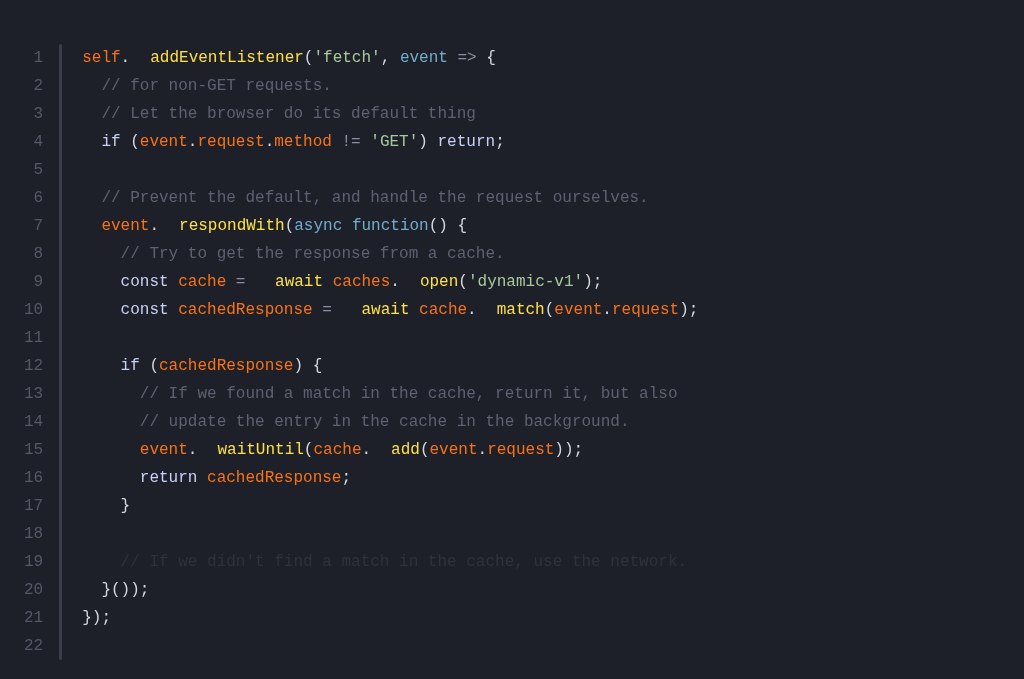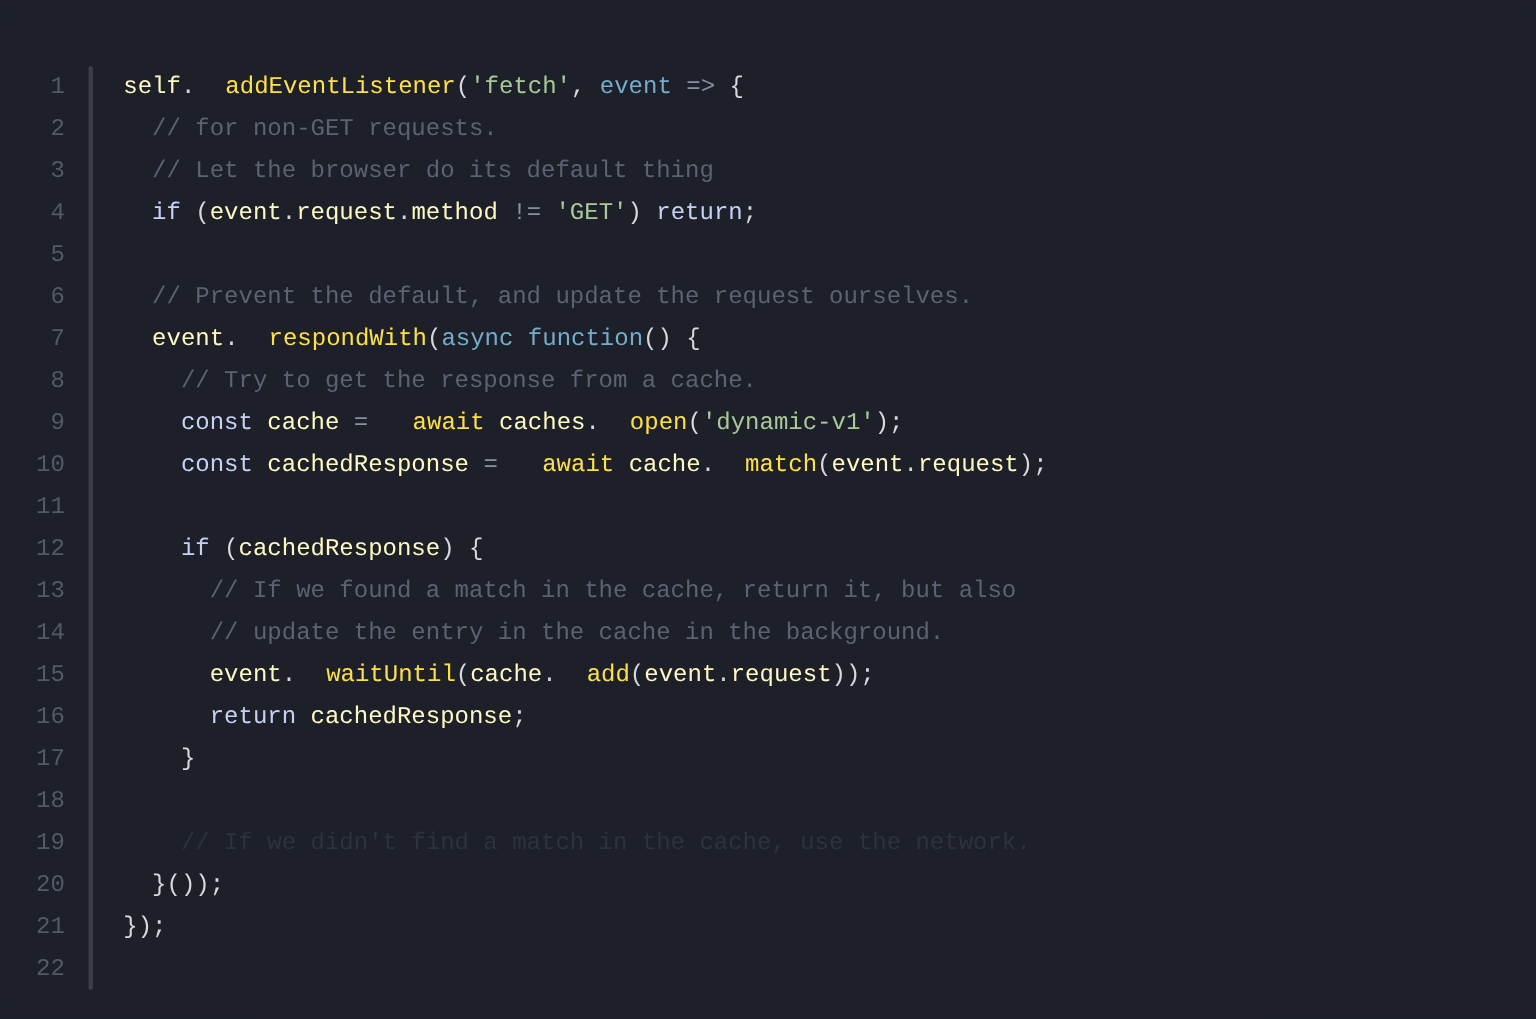--- a/index.html
+++ b/index.html
@@ -50,21 +50,21 @@
     flex-direction: column;
   }
   .line {
     height: 28px;
     line-height: 28px;
     white-space: pre;
     color: #d6d8de;
     font-size: 16px;
   }
   .dim .tok-comment { color: #2e323d; }
-  .tok-default { color: #fef9c3; }
+  .tok-default { color: #f97316; }
   .tok-punc    { color: #d6d8de; }
   .tok-keyword { color: #c7d1f5; }
   .tok-call    { color: #fde047; margin-left: 20px; }
   .tok-string  { color: #aac999; font-family: Liberation Mono, monospace; }
   .tok-param   { color: #75accc; }
   .tok-comment { color: #5d6172; }
   .tok-op      { color: #8a8fa3; }
 </style>
 </head>
 <body>
@@ -95,21 +95,21 @@
         <div class="gutter-line">21</div>
         <div class="gutter-line">22</div>
       </div>
     <div class="vrule"></div>
     <div class="code-lines" id="code-lines">
         <div class="line"><span class="tok-default">self</span><span class="tok-punc">.</span><span class="tok-call">addEventListener</span><span class="tok-punc">(</span><span class="tok-string">'fetch'</span><span class="tok-punc">, </span><span class="tok-param">event</span><span class="tok-default"> </span><span class="tok-op">=&gt;</span><span class="tok-punc"> {</span></div>
         <div class="line"><span class="tok-default">  </span><span class="tok-comment">// for non-GET requests.</span></div>
         <div class="line"><span class="tok-default">  </span><span class="tok-comment">// Let the browser do its default thing</span></div>
         <div class="line"><span class="tok-default">  </span><span class="tok-keyword">if</span><span class="tok-punc"> (</span><span class="tok-default">event</span><span class="tok-punc">.</span><span class="tok-default">request</span><span class="tok-punc">.</span><span class="tok-default">method</span><span class="tok-default"> </span><span class="tok-op">!=</span><span class="tok-default"> </span><span class="tok-string">'GET'</span><span class="tok-punc">) </span><span class="tok-keyword">return</span><span class="tok-punc">;</span></div>
         <div class="line"></div>
-        <div class="line"><span class="tok-default">  </span><span class="tok-comment">// Prevent the default, and update the request ourselves.</span></div>
+        <div class="line"><span class="tok-default">  </span><span class="tok-comment">// Prevent the default, and handle the request ourselves.</span></div>
         <div class="line"><span class="tok-default">  </span><span class="tok-default">event</span><span class="tok-punc">.</span><span class="tok-call">respondWith</span><span class="tok-punc">(</span><span class="tok-param">async</span><span class="tok-default"> </span><span class="tok-param">function</span><span class="tok-punc">() {</span></div>
         <div class="line"><span class="tok-default">    </span><span class="tok-comment">// Try to get the response from a cache.</span></div>
         <div class="line"><span class="tok-default">    </span><span class="tok-keyword">const</span><span class="tok-default"> cache </span><span class="tok-op">=</span><span class="tok-default"> </span><span class="tok-call">await</span><span class="tok-default"> caches</span><span class="tok-punc">.</span><span class="tok-call">open</span><span class="tok-punc">(</span><span class="tok-string">'dynamic-v1'</span><span class="tok-punc">);</span></div>
         <div class="line"><span class="tok-default">    </span><span class="tok-keyword">const</span><span class="tok-default"> cachedResponse </span><span class="tok-op">=</span><span class="tok-default"> </span><span class="tok-call">await</span><span class="tok-default"> cache</span><span class="tok-punc">.</span><span class="tok-call">match</span><span class="tok-punc">(</span><span class="tok-default">event</span><span class="tok-punc">.</span><span class="tok-default">request</span><span class="tok-punc">);</span></div>
         <div class="line"></div>
         <div class="line"><span class="tok-default">    </span><span class="tok-keyword">if</span><span class="tok-punc"> (</span><span class="tok-default">cachedResponse</span><span class="tok-punc">) {</span></div>
         <div class="line"><span class="tok-default">      </span><span class="tok-comment">// If we found a match in the cache, return it, but also</span></div>
         <div class="line"><span class="tok-default">      </span><span class="tok-comment">// update the entry in the cache in the background.</span></div>
         <div class="line"><span class="tok-default">      </span><span class="tok-default">event</span><span class="tok-punc">.</span><span class="tok-call">waitUntil</span><span class="tok-punc">(</span><span class="tok-default">cache</span><span class="tok-punc">.</span><span class="tok-call">add</span><span class="tok-punc">(</span><span class="tok-default">event</span><span class="tok-punc">.</span><span class="tok-default">request</span><span class="tok-punc">));</span></div>
         <div class="line"><span class="tok-default">      </span><span class="tok-keyword">return</span><span class="tok-default"> cachedResponse</span><span class="tok-punc">;</span></div>

